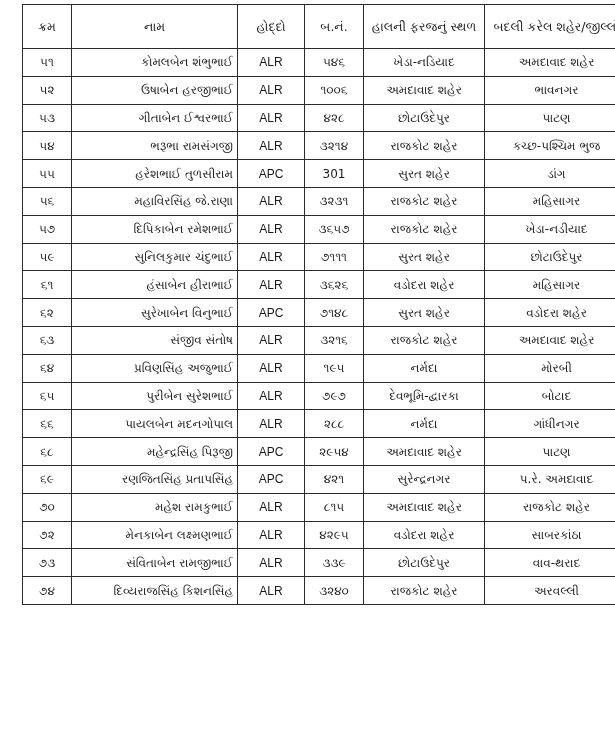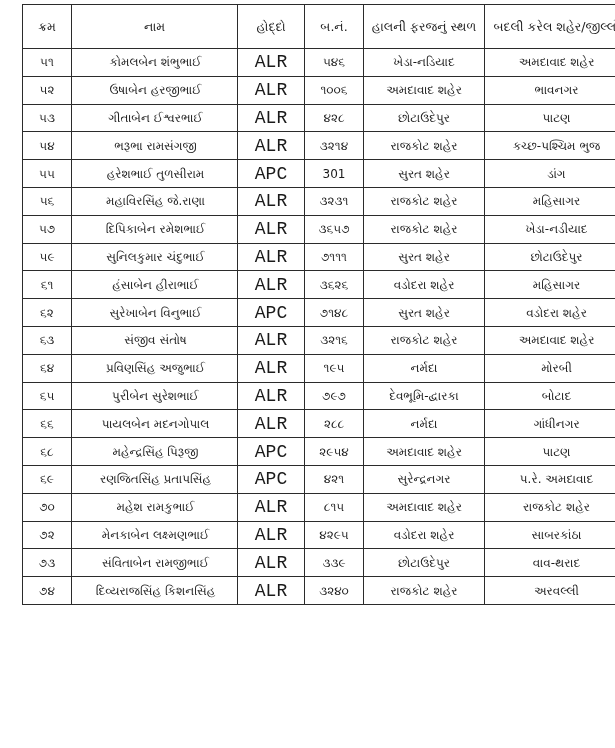--- a/index.html
+++ b/index.html
@@ -10,22 +10,22 @@
     border-collapse:collapse; table-layout:fixed;padding-left:40px;
   }
   table.transfer th, table.transfer td {
     border:1px solid #2b2b2b; text-align:center; vertical-align:middle;
     padding:0 4px; font-size:12px; line-height:14px; font-weight:normal;
     overflow:hidden;
   }
   table.transfer th { height:43px; font-size:12.5px; }
   table.transfer td { height:26.8px; }
   table.transfer td.tall { height:44px; }
-  table.transfer td.name { text-align:center; padding-left:6px; }
-  table.transfer td.post { font-family:Liberation Mono, monospace; font-size:18px; }
+  table.transfer td.name { text-align:right; padding-left:6px; }
+  table.transfer td.post { font-family:Liberation Sans, sans-serif; font-size:12px; }
   col.c-no { width:49px; } col.c-name { width:166px; } col.c-post { width:67px; }
   col.c-bn { width:59px; } col.c-place { width:121px; } col.c-dest { width:144px; }
 </style>
 </head>
 <body>
 
 <table class="transfer">
   <colgroup>
     <col class="c-no">
       <col class="c-name">

